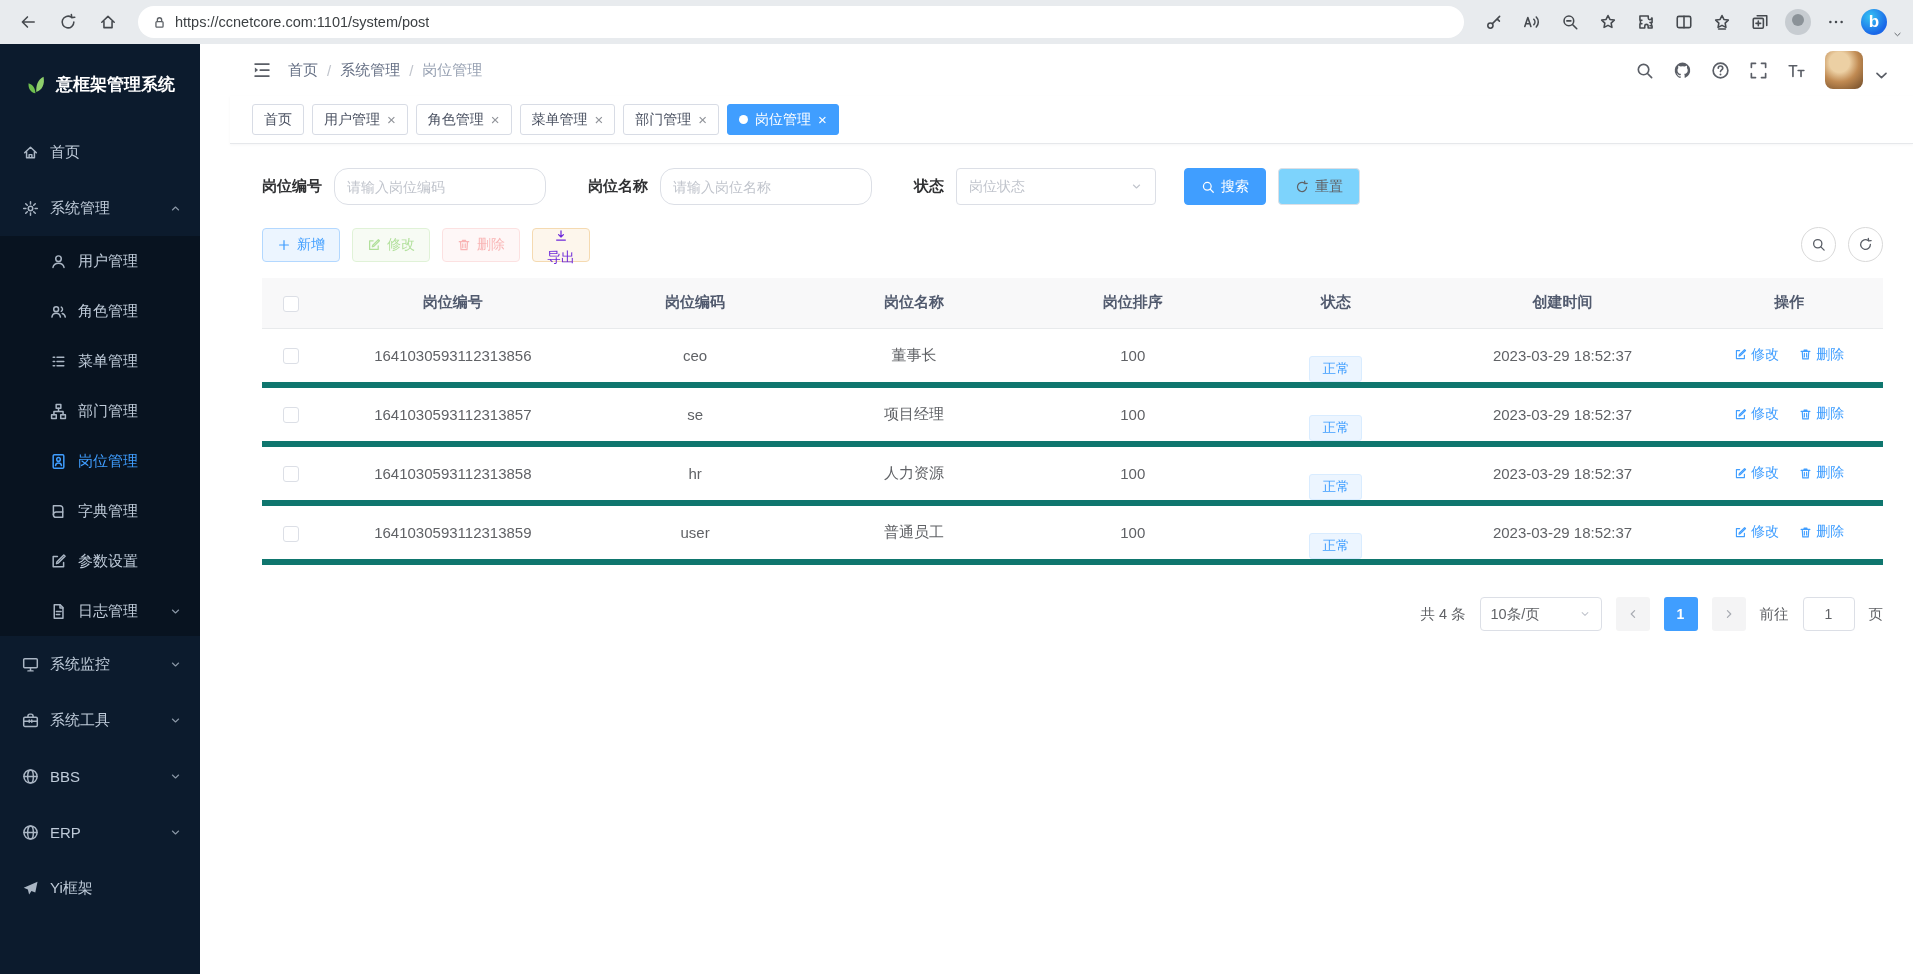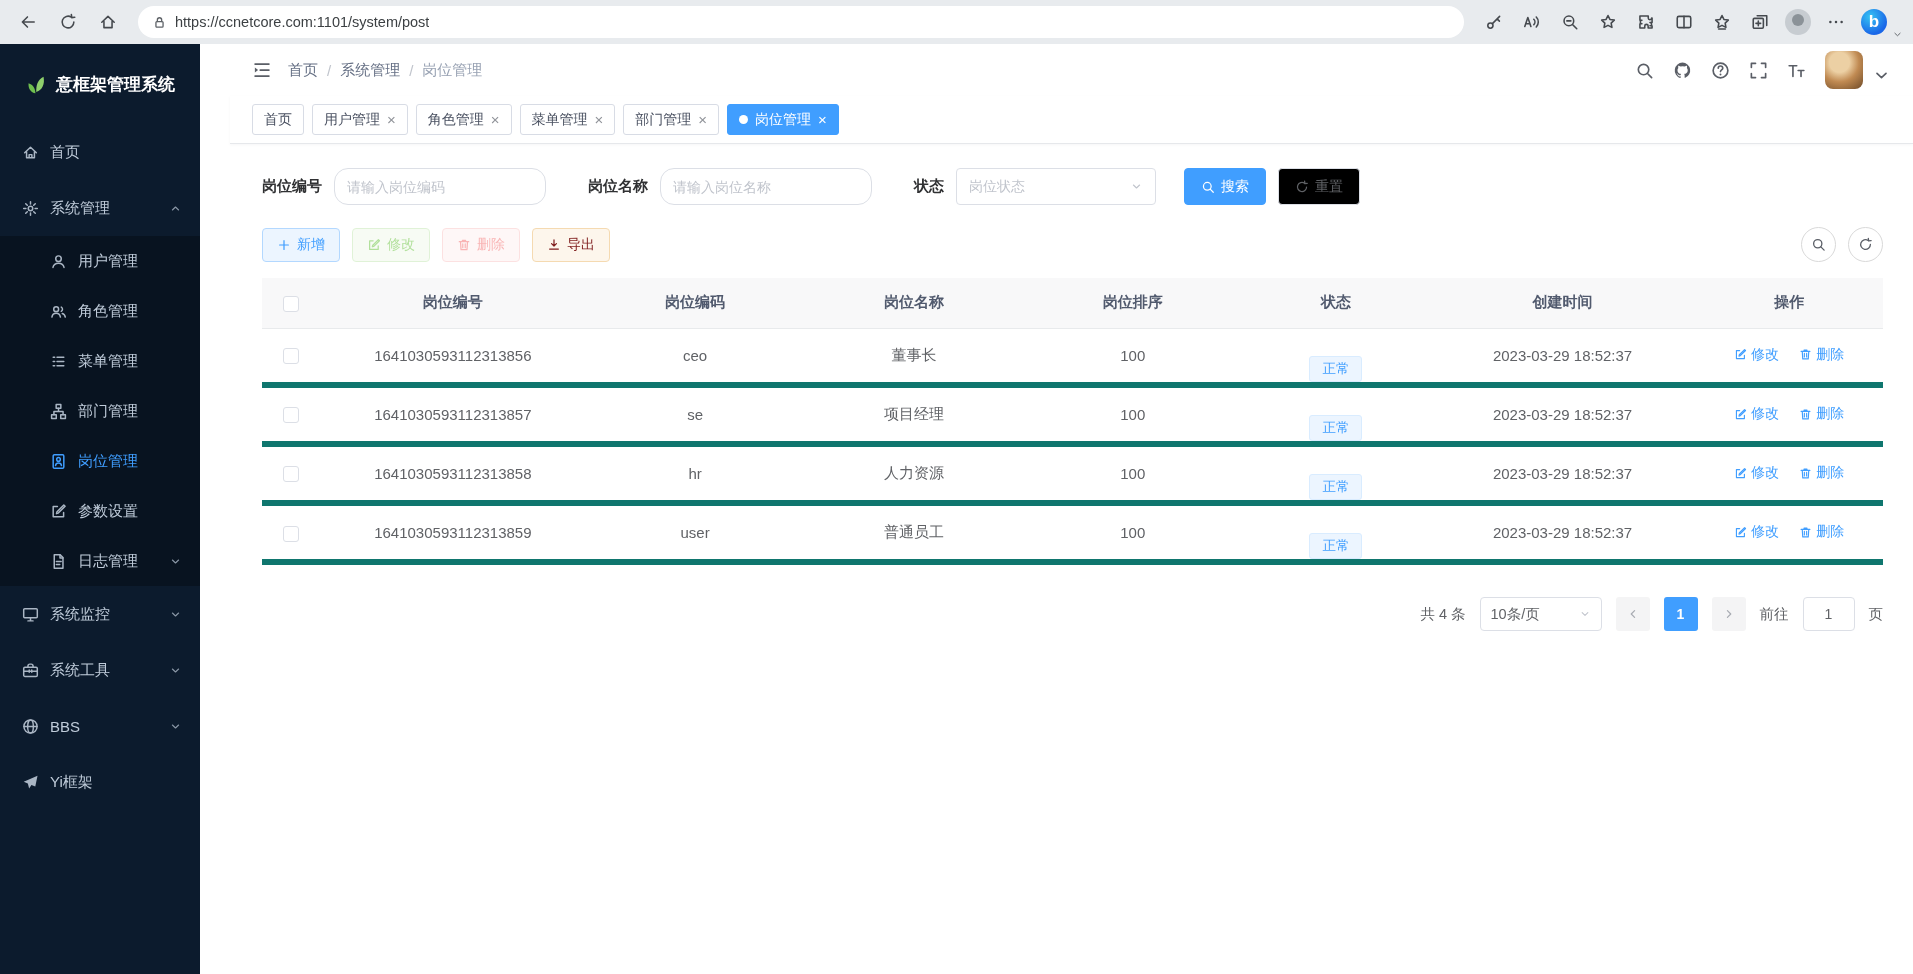--- a/index.html
+++ b/index.html
@@ -69,32 +69,32 @@
   .filters { display:flex; align-items:center; margin-bottom:22px; }
   .f-label { font-weight:bold; color:#303133; font-size:15px; margin-right:12px; white-space:nowrap; }
   .f-input { width:212px; height:37px; border:1px solid #dcdfe6; border-radius:14px; padding:0 12px; font-size:14px;
     color:#606266; font-family:inherit; outline:none; }
   .f-input::placeholder { color:#c0c4cc; }
   .f-group { display:flex; align-items:center; margin-right:42px; }
   .f-select { width:200px; height:37px; border:1px solid #dcdfe6; border-radius:4px; padding:0 12px; display:flex;
     align-items:center; justify-content:space-between; color:#c0c4cc; font-size:14px; cursor:pointer; background:#fff; }
   .f-select .chev { color:#c0c4cc; font-size:13px; }
   .btn { display:inline-flex; align-items:center; gap:6px; height:37px; padding:0 16px; border-radius:4px;
-    font-size:14px; cursor:pointer; border:1px solid #dcdfe6; background:#000000; color:#606266; white-space:nowrap; }
+    font-size:14px; cursor:pointer; border:1px solid #dcdfe6; background:#7dd3fc; color:#606266; white-space:nowrap; }
   .btn .ico { font-size:14px; }
   .btn-primary { background:#409eff; border-color:#409eff; color:#fff; }
   .btn-search { margin-left:28px; }
   .btn-reset { margin-left:12px; }
 
   .toolbar { display:flex; align-items:center; gap:12px; margin-bottom:16px; }
   .btn-sm { height:34px; padding:0 14px; }
   .btn-add  { background:#ecf5ff; border-color:#b3d8ff; color:#409eff; }
   .btn-edit { background:#f0f9eb; border-color:#c2e7b0; color:#67c23a; }
   .btn-del  { background:#fef0f0; border-color:#fbc4c4; color:#f56c6c; }
-  .btn-exp  { background:#fdf6ec; border-color:#f5dab1; color:#7f1d1d; }
+  .btn-exp  { background:#fdf6ec; border-color:#f5dab1; color:#6d28d9;flex-direction:column; }
   .is-disabled { opacity:.5; cursor:not-allowed; }
   .mini-tools { margin-left:auto; display:flex; gap:12px; }
   .mini-btn { width:35px; height:35px; border:1px solid #d9d9d9; border-radius:50%; display:flex; align-items:center;
     justify-content:center; color:#5a5e66; font-size:15px; cursor:pointer; background:#fff; }
 
   table.grid { width:100%; border-collapse:collapse; table-layout:fixed; }
   table.grid col.c-cb { width:58px; }
   table.grid th { background:#f8f8f9; color:#515a6e; font-weight:bold; font-size:15px; height:50px;
     border-bottom:1px solid #e8eaec; text-align:center; }
   table.grid td { height:50px; text-align:center; color:#606266; font-size:15px; border-bottom:6px solid #0f766e; }
@@ -316,20 +316,29 @@
               <rect x="3" y="1.6" width="10" height="12.8" rx="1.2"></rect>
               <circle cx="8" cy="6" r="1.7"></circle>
               <path d="M5.2 11.8c.2-1.6 1.3-2.5 2.8-2.5s2.6.9 2.8 2.5"></path>
             </svg>
           </i>
         <span>岗位管理</span>
       </div>
       <div class="side-item">
         <i class="ico">
             <svg viewBox="0 0 16 16" width="1em" height="1em" fill="none" stroke="currentColor" stroke-width="1.4" stroke-linecap="round" stroke-linejoin="round">
+              <path d="M3.2 2.5h6.3A2.5 2.5 0 0 1 12 5v8.5H5.7a2.5 2.5 0 0 1-2.5-2.5z"></path>
+              <path d="M3.2 11a2.5 2.5 0 0 1 2.5-2.5H12"></path>
+            </svg>
+          </i>
+        <span>字典管理</span>
+      </div>
+      <div class="side-item">
+        <i class="ico">
+            <svg viewBox="0 0 16 16" width="1em" height="1em" fill="none" stroke="currentColor" stroke-width="1.4" stroke-linecap="round" stroke-linejoin="round">
               <path d="M7 3.2H3V13h9.8V9"></path>
               <path d="M13 1.9l1.2 1.2-6.4 6.4-1.7.5.5-1.7z"></path>
             </svg>
           </i>
         <span>参数设置</span>
       </div>
       <div class="side-item">
         <i class="ico">
             <svg viewBox="0 0 16 16" width="1em" height="1em" fill="none" stroke="currentColor" stroke-width="1.4" stroke-linecap="round" stroke-linejoin="round">
               <path d="M4 1.6h5.6l2.6 2.6v10.2H4z"></path>
@@ -374,20 +383,35 @@
     </div>
     <div class="side-item">
       <i class="ico">
           <svg viewBox="0 0 16 16" width="1em" height="1em" fill="none" stroke="currentColor" stroke-width="1.4" stroke-linecap="round" stroke-linejoin="round">
             <circle cx="8" cy="8" r="6.2"></circle>
             <ellipse cx="8" cy="8" rx="2.7" ry="6.2"></ellipse>
             <path d="M1.9 8h12.2"></path>
           </svg>
         </i>
       <span>BBS</span>
+      <i class="ico chev">
+          <svg viewBox="0 0 16 16" width="1em" height="1em" fill="none" stroke="currentColor" stroke-width="1.4" stroke-linecap="round" stroke-linejoin="round">
+            <path d="M4.2 6.2L8 9.8l3.8-3.6"></path>
+          </svg>
+        </i>
+    </div>
+    <div class="side-item">
+      <i class="ico">
+          <svg viewBox="0 0 16 16" width="1em" height="1em" fill="none" stroke="currentColor" stroke-width="1.4" stroke-linecap="round" stroke-linejoin="round">
+            <circle cx="8" cy="8" r="6.2"></circle>
+            <ellipse cx="8" cy="8" rx="2.7" ry="6.2"></ellipse>
+            <path d="M1.9 8h12.2"></path>
+          </svg>
+        </i>
+      <span>ERP</span>
       <i class="ico chev">
           <svg viewBox="0 0 16 16" width="1em" height="1em" fill="none" stroke="currentColor" stroke-width="1.4" stroke-linecap="round" stroke-linejoin="round">
             <path d="M4.2 6.2L8 9.8l3.8-3.6"></path>
           </svg>
         </i>
     </div>
     <div class="side-item">
       <i class="ico">
           <svg viewBox="0 0 16 16" width="1em" height="1em" fill="none" stroke="currentColor" stroke-width="1.4" stroke-linecap="round" stroke-linejoin="round">
             <path fill="currentColor" stroke="none" d="M14.6 1.6L1.6 7.4l3.9 1.5 1.2 4.7 2.2-3.3 3.6 1.4z"></path>

